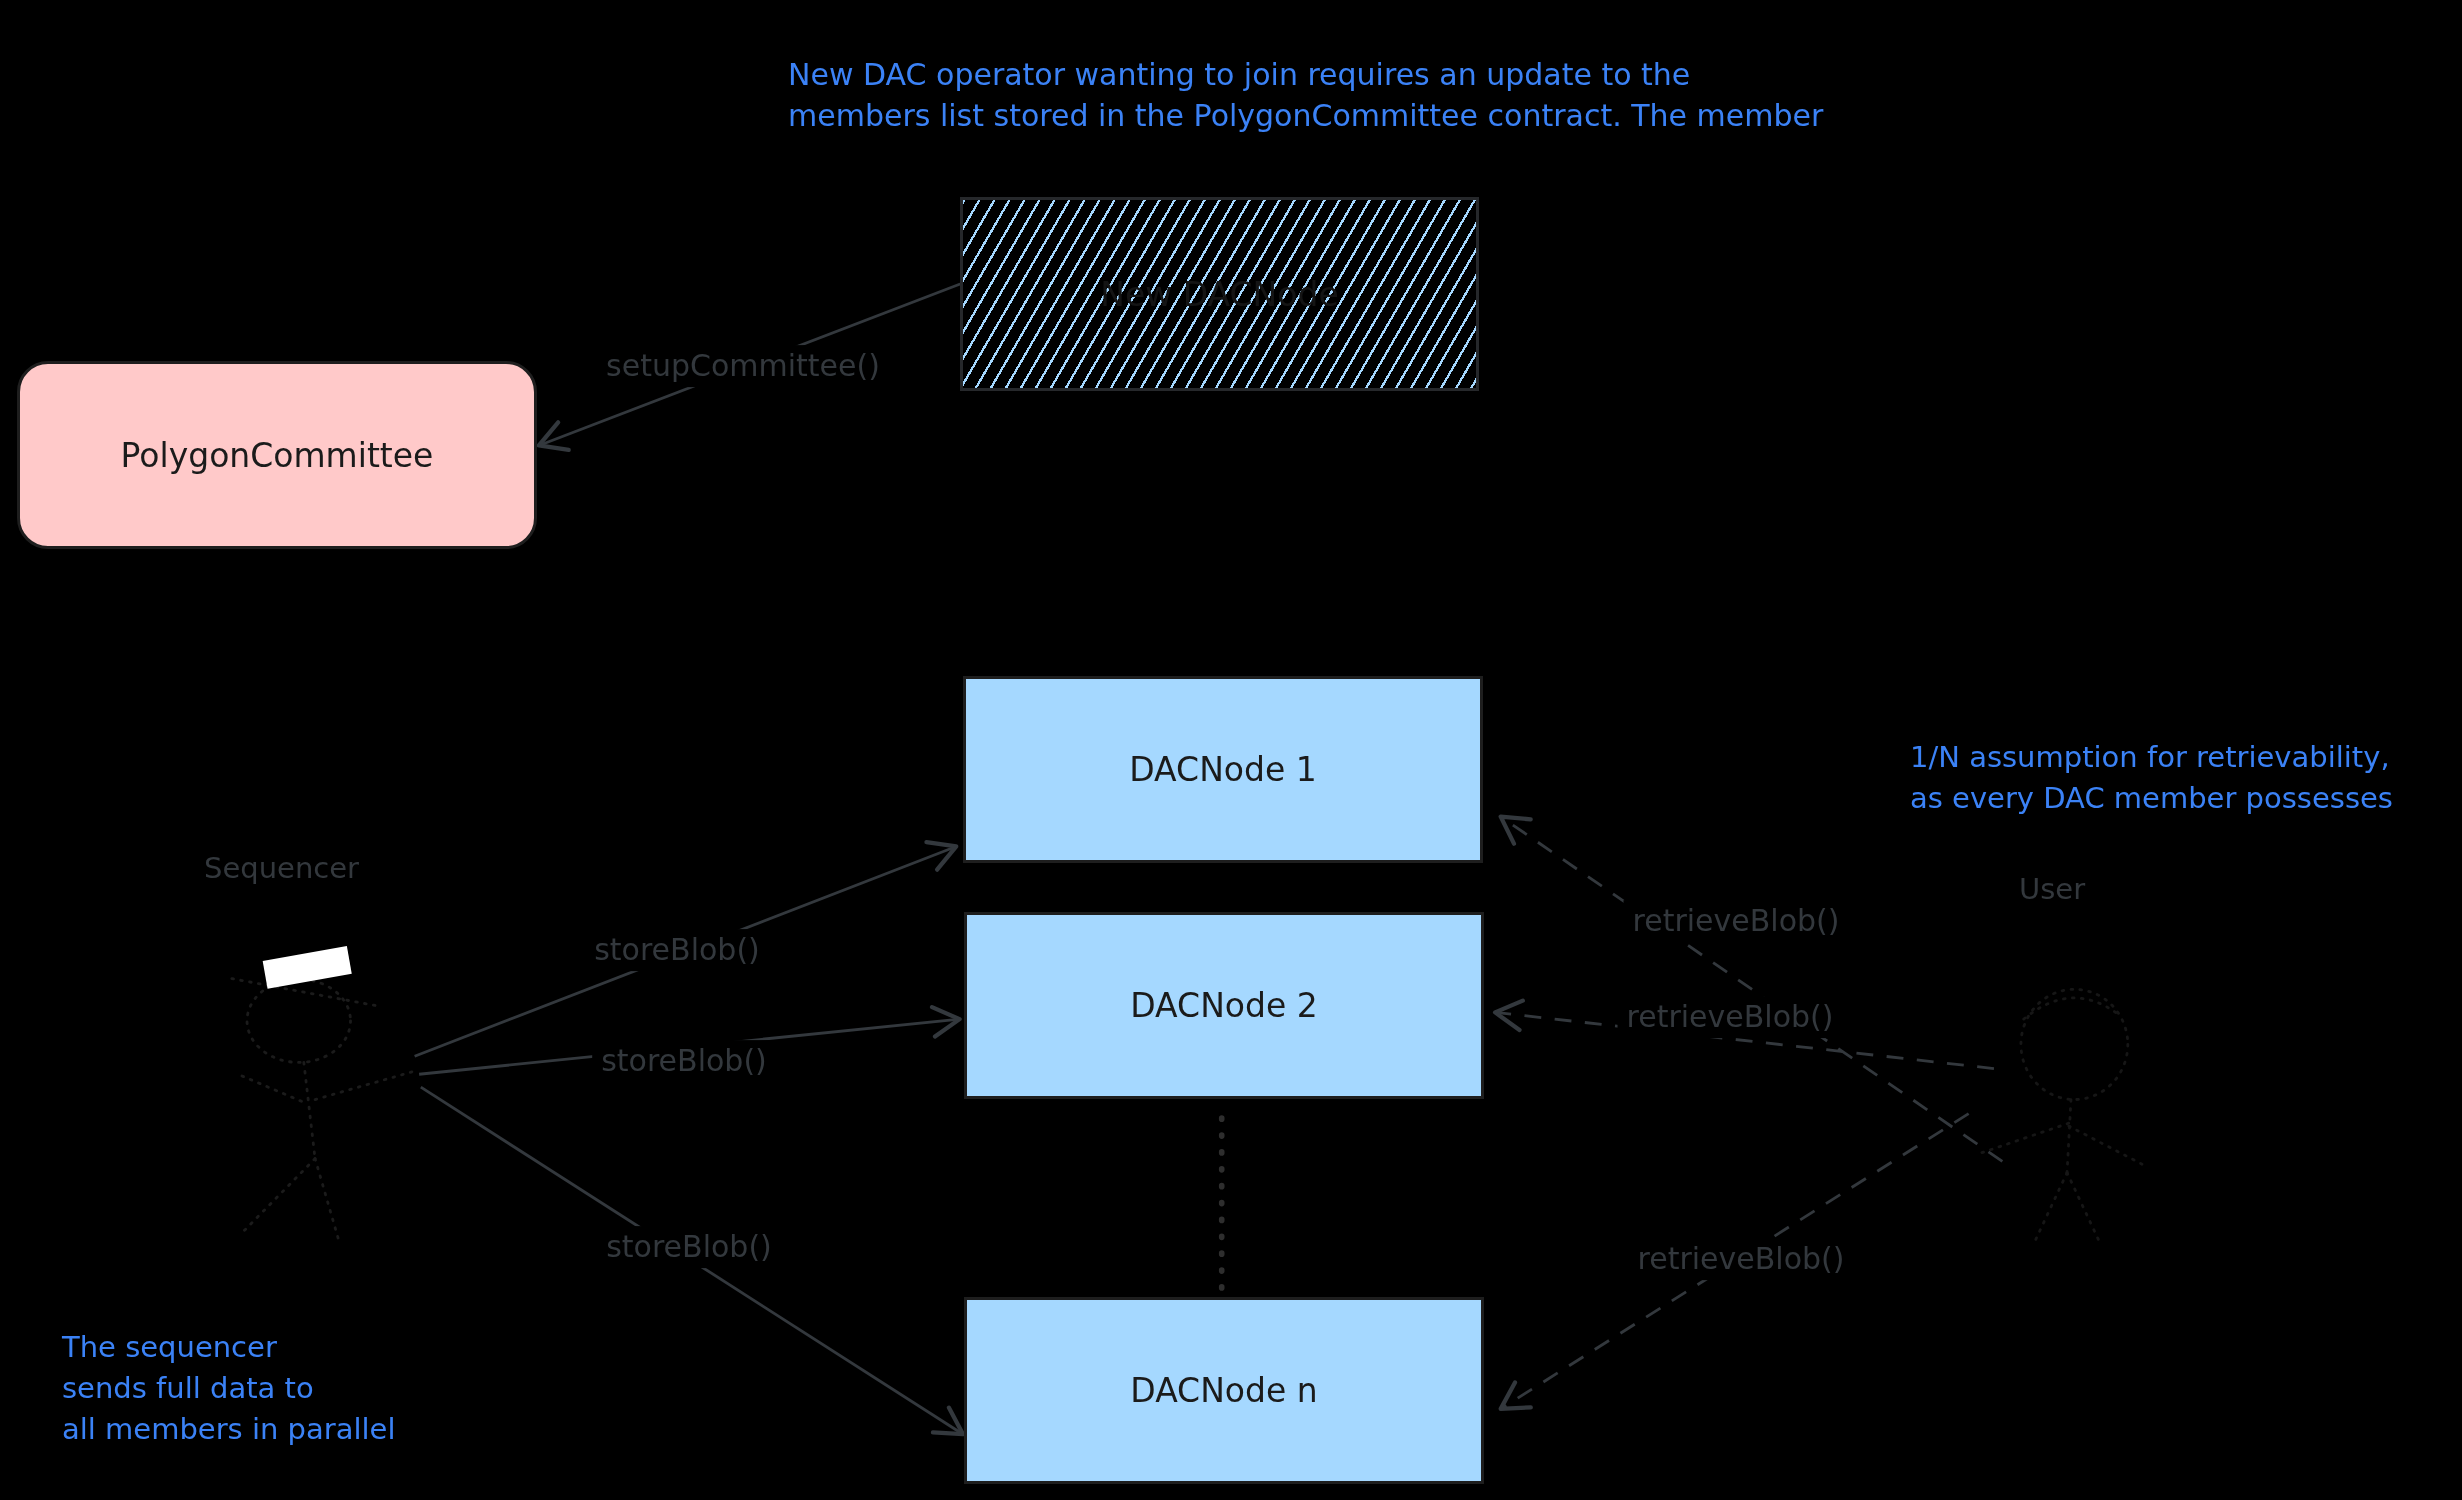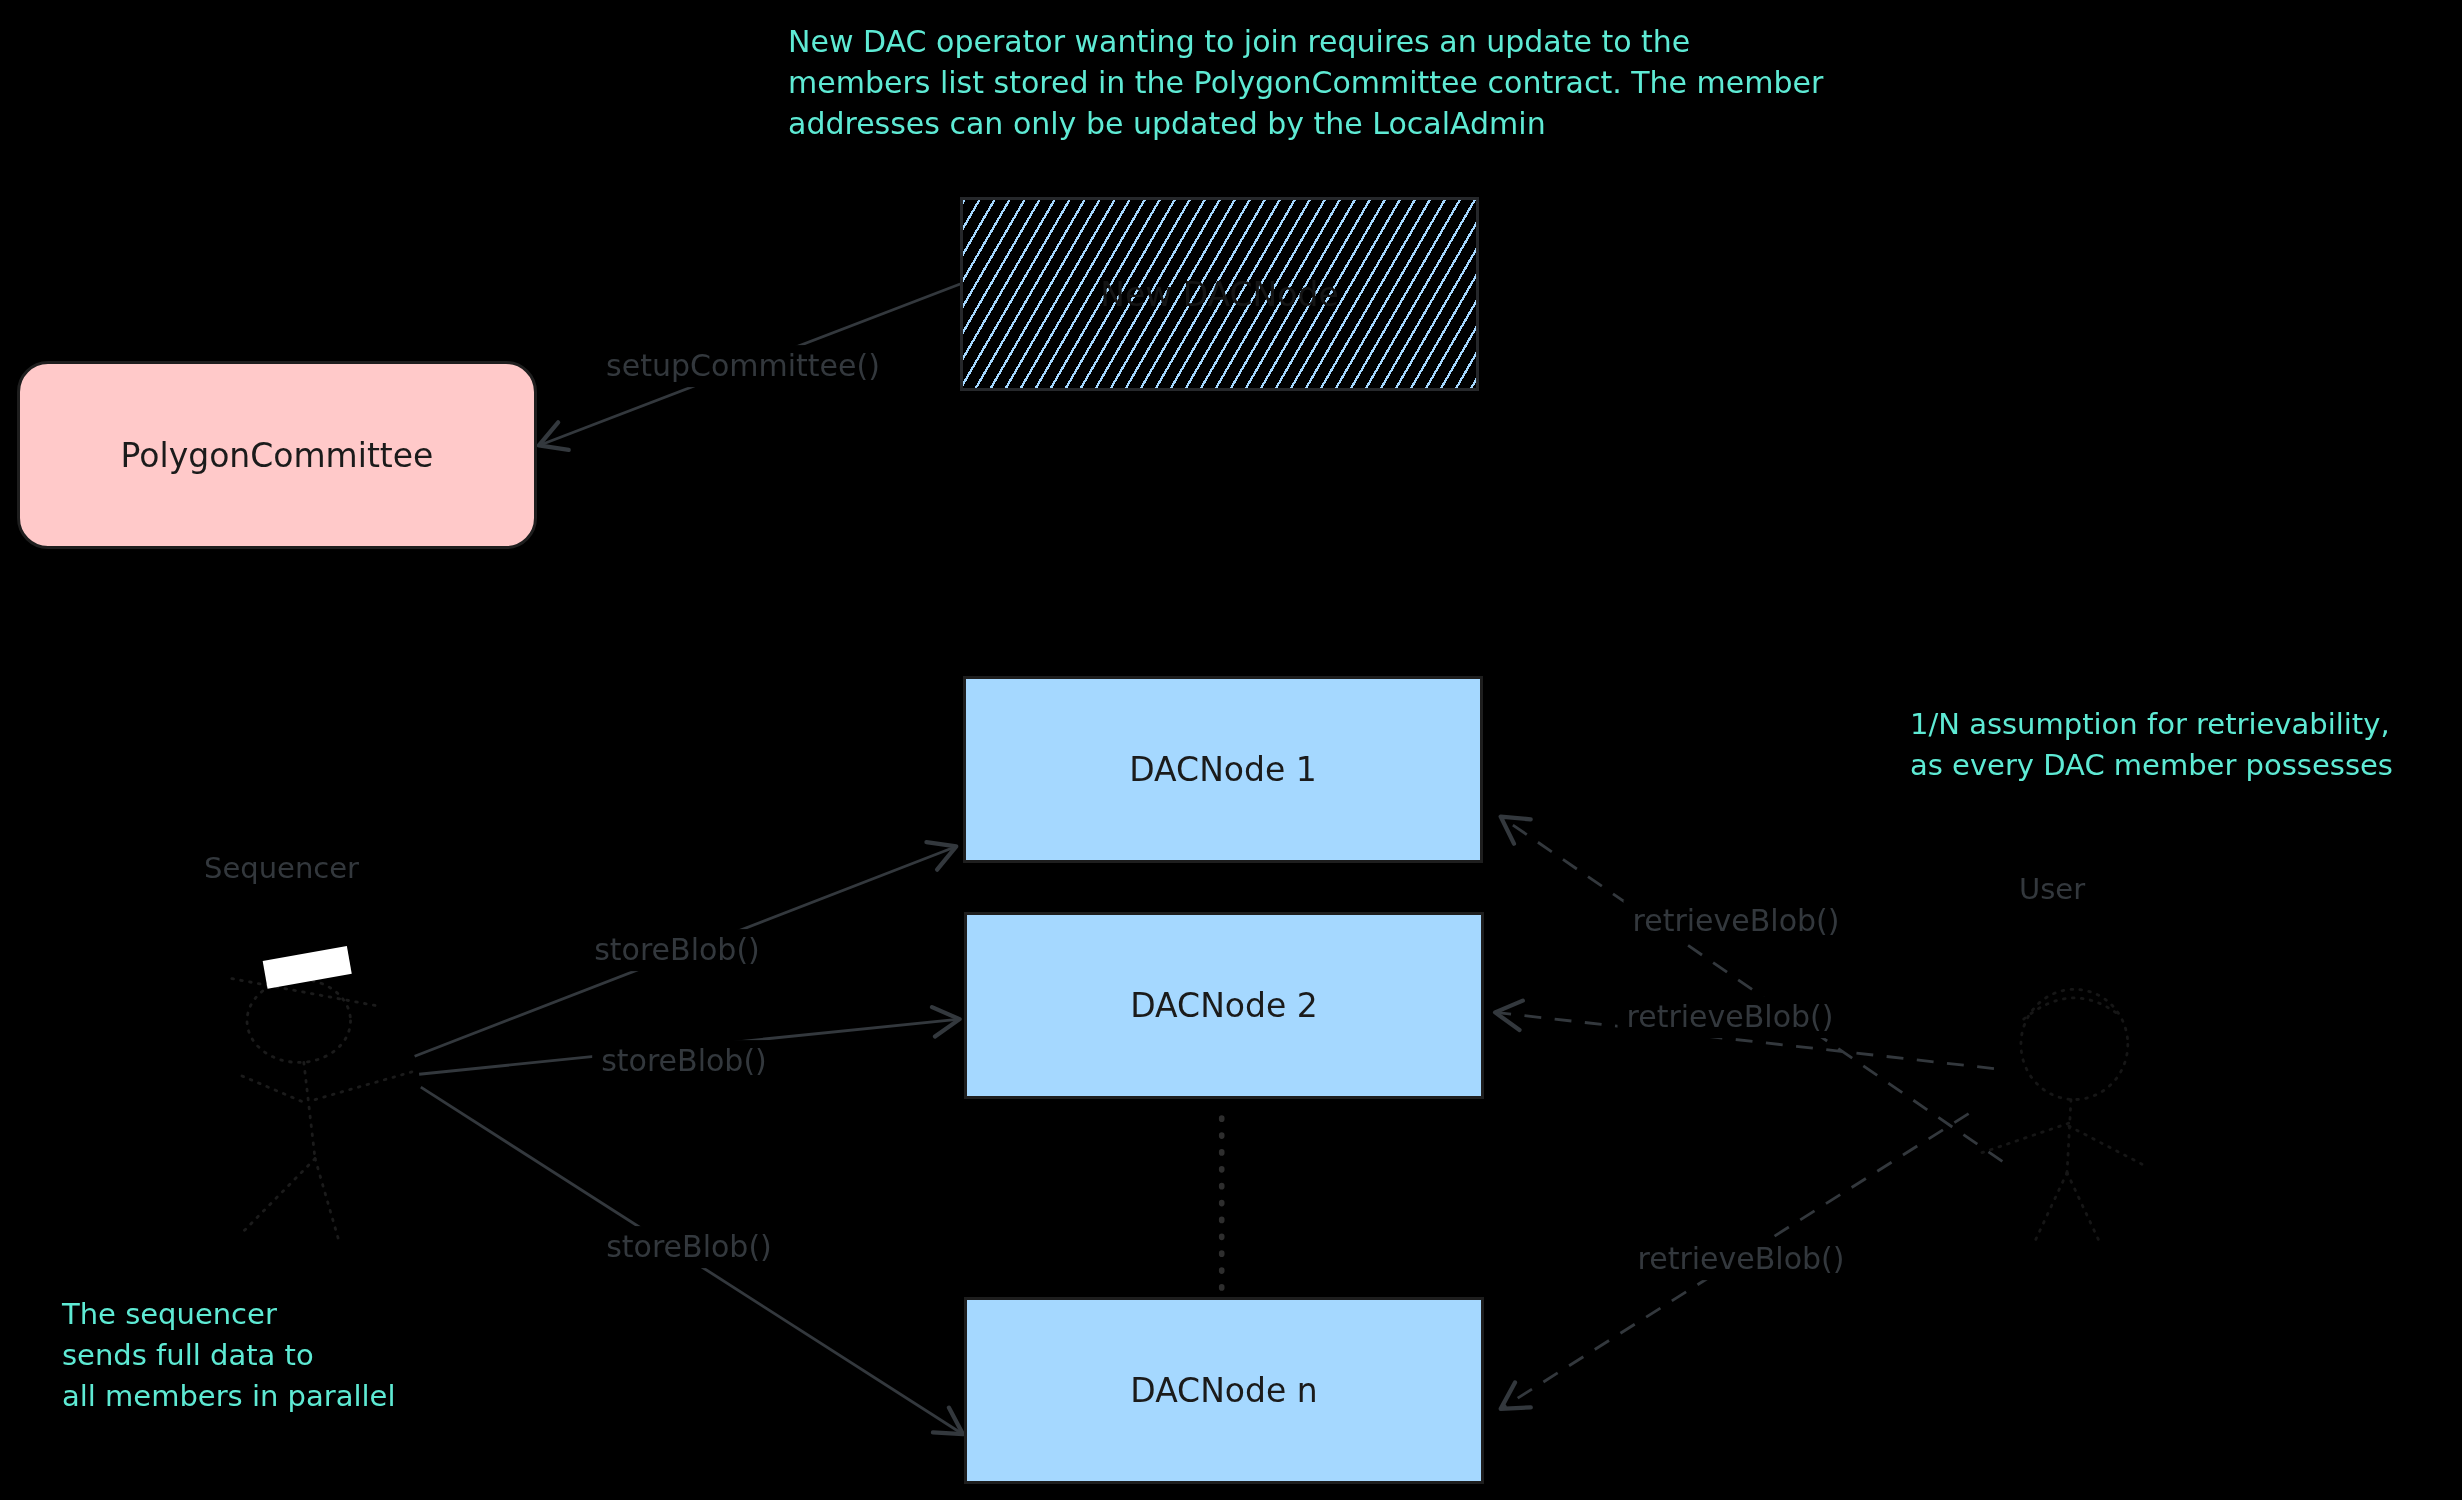--- a/index.html
+++ b/index.html
@@ -6,24 +6,25 @@
   #stage{
     position:relative;
     width:2462px;height:1500px;
     background:#000;
     font-family:"DejaVu Sans", sans-serif;
     overflow:hidden;
   }
   svg.layer{position:absolute;left:0;top:0;}
   .note{
     position:absolute;
-    color:#5eead4;
+    color:#3b82f6;
     font-size:30px;
     line-height:41px;
     white-space:nowrap;
+    margin-top:33px;
   }
   .note.small{font-size:29px;line-height:41px;}
   .actor-label{
     position:absolute;
     color:#33383d;
     font-size:29px;
     white-space:nowrap;
   }
   .box{
     position:absolute;
@@ -147,21 +148,20 @@
   <div class="edge-label" id="lbl-store-1">storeBlob()</div>
   <div class="edge-label" id="lbl-store-2">storeBlob()</div>
   <div class="edge-label" id="lbl-store-3">storeBlob()</div>
   <div class="edge-label" id="lbl-retrieve-1">retrieveBlob()</div>
   <div class="edge-label" id="lbl-retrieve-2">retrieveBlob()</div>
   <div class="edge-label" id="lbl-retrieve-3">retrieveBlob()</div>
 
   <div class="note" id="note-top">
     <div>New DAC operator wanting to join requires an update to the</div>
     <div>members list stored in the PolygonCommittee contract. The member</div>
-    <div>addresses can only be updated by the LocalAdmin</div>
   </div>
 
   <div class="note small" id="note-retrievability">
     <div>1/N assumption for retrievability,</div>
     <div>as every DAC member possesses</div>
   </div>
 
   <div class="note small" id="note-sequencer">
     <div>The sequencer</div>
     <div>sends full data to</div>

